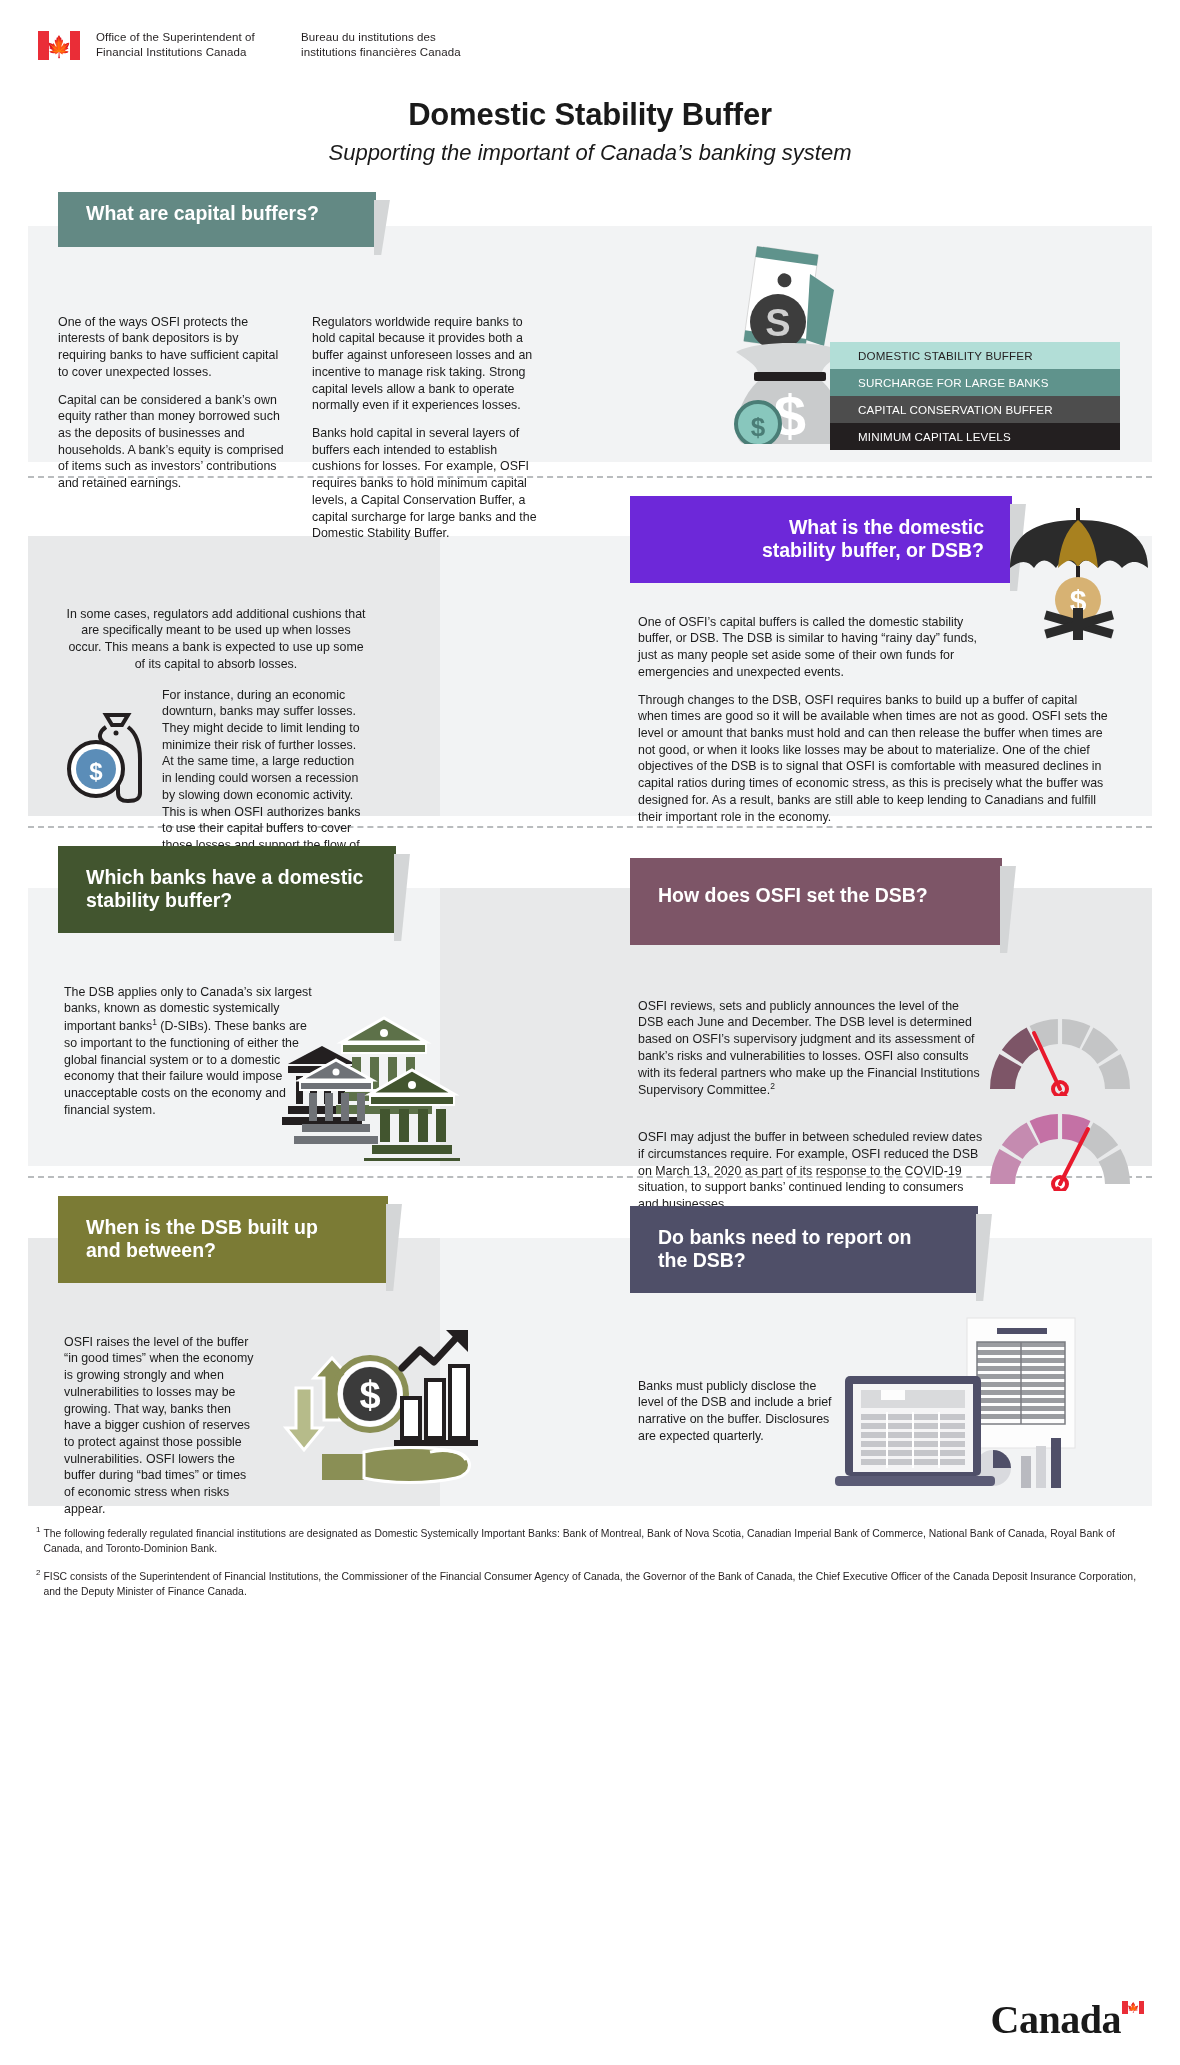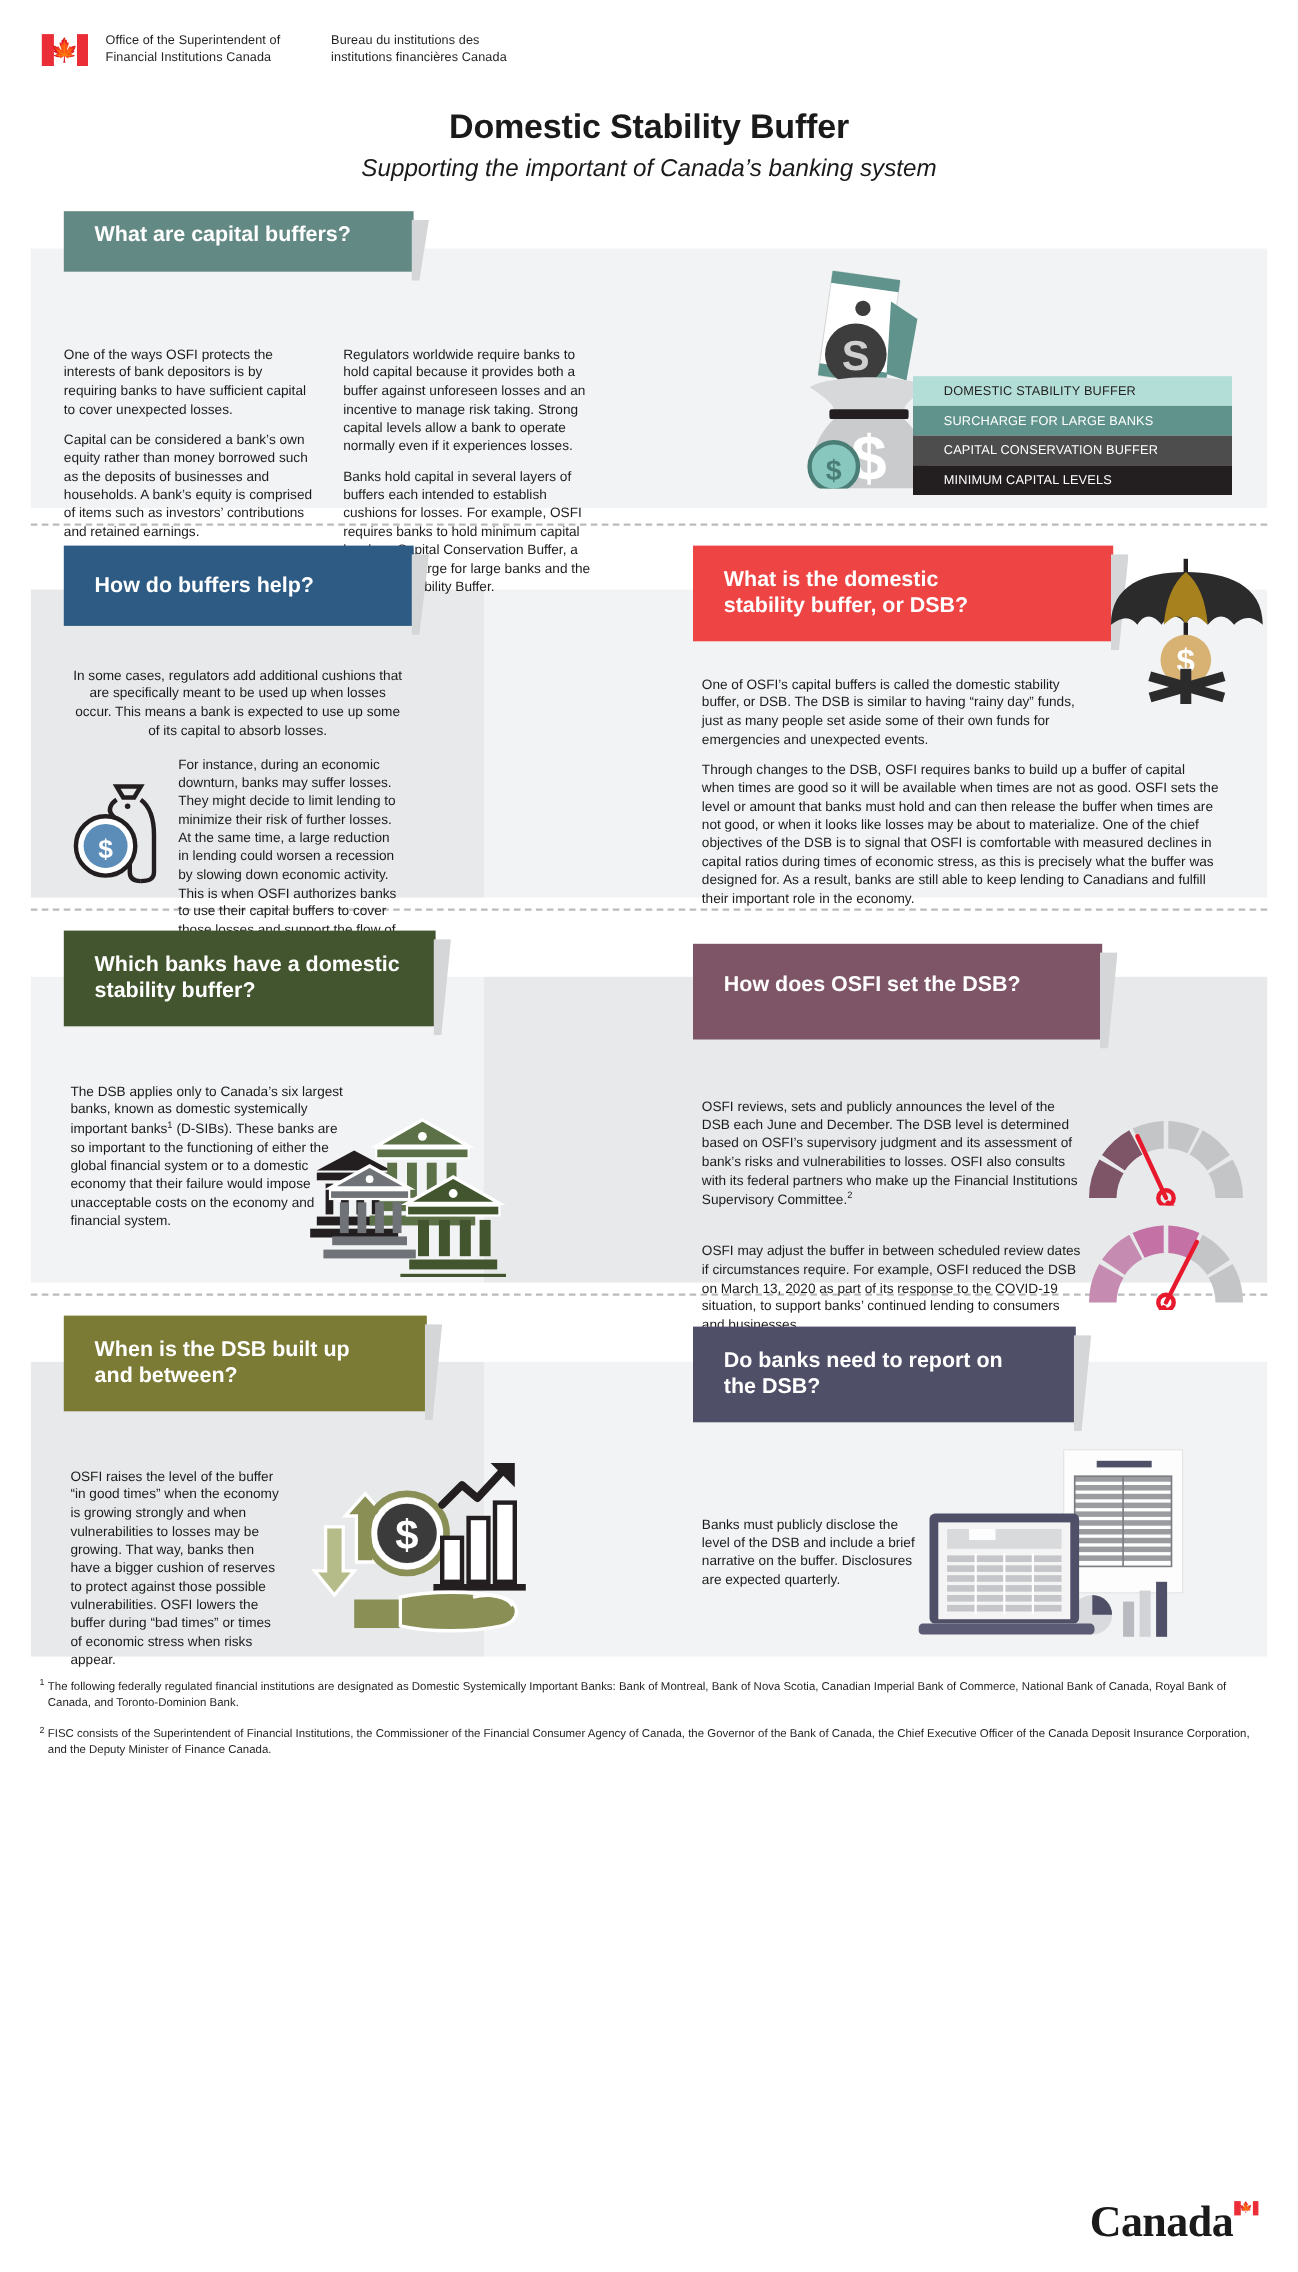--- a/index.html
+++ b/index.html
@@ -85,21 +85,21 @@
 
   .moneybag { position: absolute; left: 6px; top: 0; width: 175px; height: 200px; }
 
   
   #sec2 { position: relative; height: 320px; margin-top: 18px; }
   #sec2 .grey-l { position: absolute; left: 28px; width: 412px; top: 40px; bottom: 0; background: #e8e9ea; }
   #sec2 .grey-r { position: absolute; left: 440px; right: 28px; top: 40px; bottom: 0; background: #f2f3f4; }
   #sec2 .bannerL-wrap { position: absolute; left: 58px; top: 0; z-index: 4; }
   #sec2 .bannerL { background: #2e5b84; min-width: 318px; padding-top: 25px; padding-bottom: 25px; }
   #sec2 .bannerR-wrap { position: absolute; left: 630px; top: 0; z-index: 4; }
-  #sec2 .bannerR { background: #ef4444; min-width: 382px; }
+  #sec2 .bannerR { background: #6d28d9; min-width: 382px; text-align: right; }
   #sec2 .textL { position: absolute; left: 66px; top: 110px; width: 300px; z-index: 2; }
   #sec2 .textL .p1 { text-align: center; }
   #sec2 .textL .p2-row { display: flex; align-items: flex-start; margin-top: 14px; }
   #sec2 .textL .coinbag { width: 92px; flex: 0 0 auto; margin-top: 22px; }
   #sec2 .textL .p2 { margin-left: 4px; }
   #sec2 .textR { position: absolute; left: 638px; top: 118px; width: 470px; z-index: 2; }
   #sec2 .textR .p1 { width: 345px; }
   #sec2 .umbrella { position: absolute; left: 1000px; top: 10px; width: 160px; height: 145px; z-index: 5; }
 
   
@@ -241,26 +241,20 @@
     </div>
   </div>
 </div>
 
 <div class="divider" style="margin-top:14px;"></div>
 
 <div class="section" id="sec2">
   <div class="grey-l"></div>
   <div class="grey-r"></div>
 
-  <div class="bannerL-wrap">
-    <div class="banner bannerL">
-      <span class="shadow"></span>
-      <span>How do buffers help?</span>
-    </div>
-  </div>
 
   <div class="bannerR-wrap">
     <div class="banner bannerR">
       <span class="shadow"></span>
       <span>What is the domestic</span><br>
       <span>stability buffer, or DSB?</span>
     </div>
   </div>
 
   <div class="textL body-text">

